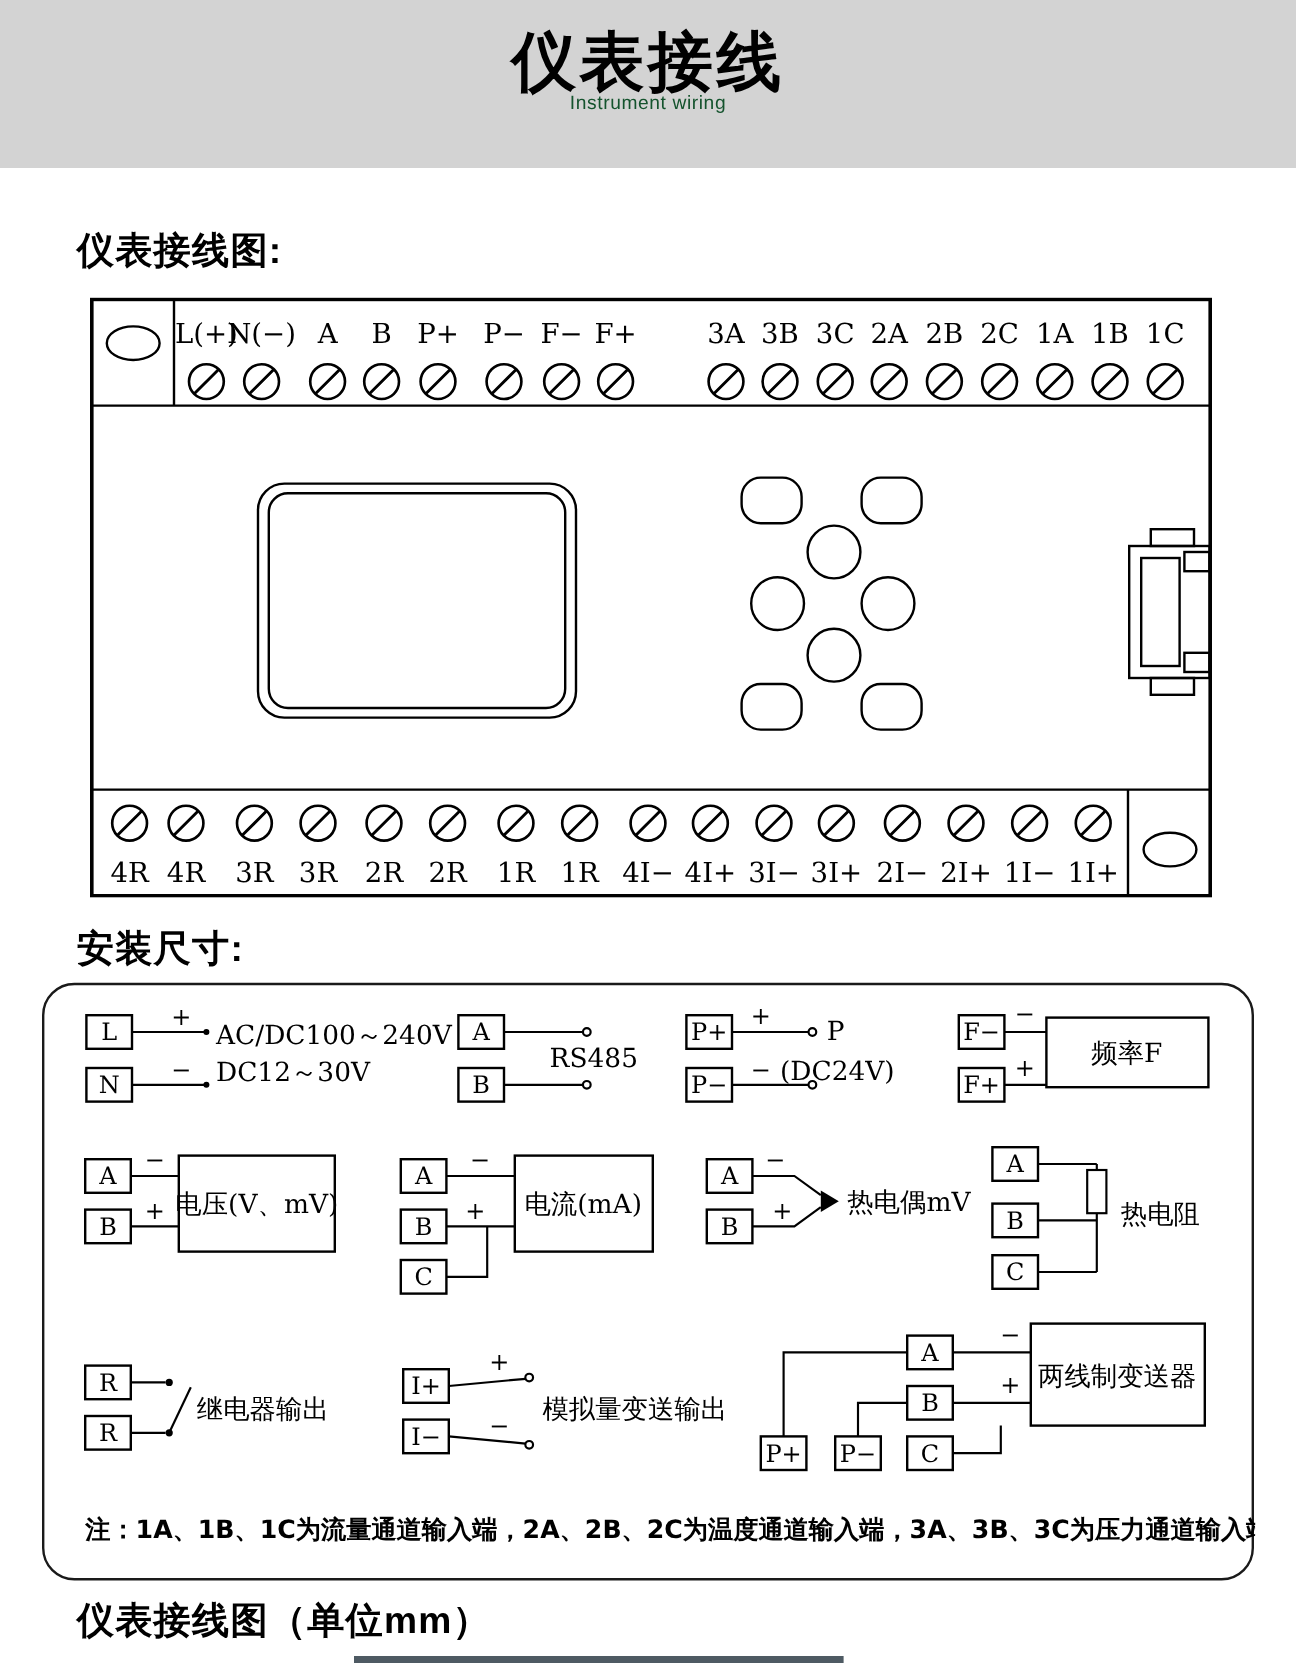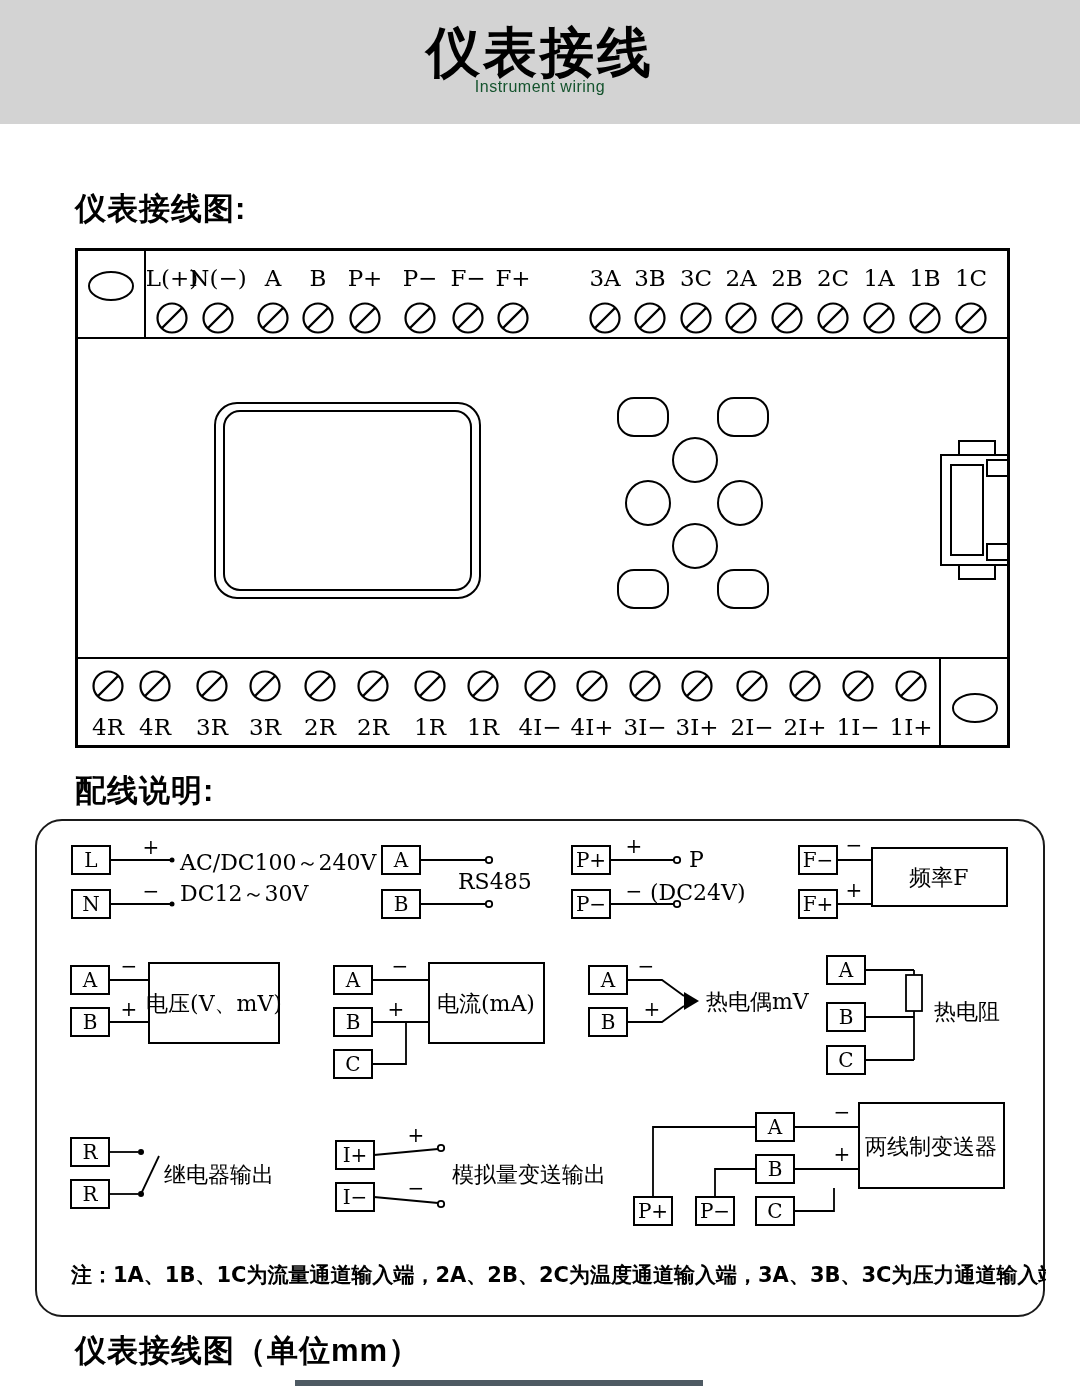--- a/index.html
+++ b/index.html
@@ -2,31 +2,31 @@
 <html><head>
 <meta charset="utf-8">
 <style>
   * { margin:0; padding:0; box-sizing:border-box; }
   html,body { background:#ffffff; }
   body {
     width:1080px; height:1386px; position:relative; overflow:hidden;
     font-family:"Liberation Sans", sans-serif; color:#000;
   }
   .banner {
-    position:absolute; top:0; left:0; width:1080px; height:124px;
+    position:absolute; top:0; left:0; width:1080px; height:140px;
     background:#d3d3d3; text-align:center;
   }
   .banner-title {
     padding-top:22px; font-size:54px; font-weight:900; letter-spacing:3px;
     line-height:60px; color:#000;
   }
   .banner-sub { font-size:16px; color:#14532d; margin-top:-4px; letter-spacing:0.5px; }
 
   .sec-title {
-    position:absolute; left:75px; font-size:31px; font-weight:600;
+    position:absolute; left:64px; font-size:31px; font-weight:600;
     letter-spacing:1px; color:#000; font-family:"Liberation Sans", sans-serif;
   }
   #sec1 { top:188px; }
   #sec2 { top:770px; }
   #sec3 { top:1330px; }
 
   #main-diagram { position:absolute; left:75px; top:248px; }
   #legend       { position:absolute; left:34px; top:818px; }
 
   svg text { font-family:"DejaVu Serif","Liberation Serif",serif; fill:#000; }
@@ -270,21 +270,21 @@
           </g>
           <text x="836" y="487" text-anchor="middle" class="term-label">1I+</text>
           <g>
             <circle cx="836" cy="438" r="14.5" class="screw"></circle>
             <line x1="826.5" y1="447.5" x2="845.5" y2="428.5" class="slot"></line>
           </g>
         </g>
     </g>
   </svg>
 
-  <h2 class="sec-title" id="sec2">配线说明:</h2>
+  <h2 class="sec-title" id="sec2">安装尺寸:</h2>
 
   <svg id="legend" width="1012" height="500" viewBox="0 0 1012 500">
 
     <rect class="legend-frame" x="2" y="2" width="1008" height="496" rx="26"></rect>
 
     <g>
       <rect class="tbox" x="38" y="28" width="38" height="28"></rect>
       <text class="tl" x="57" y="49">L</text>
       <rect class="tbox" x="38" y="72" width="38" height="28"></rect>
       <text class="tl" x="57" y="93">N</text>

